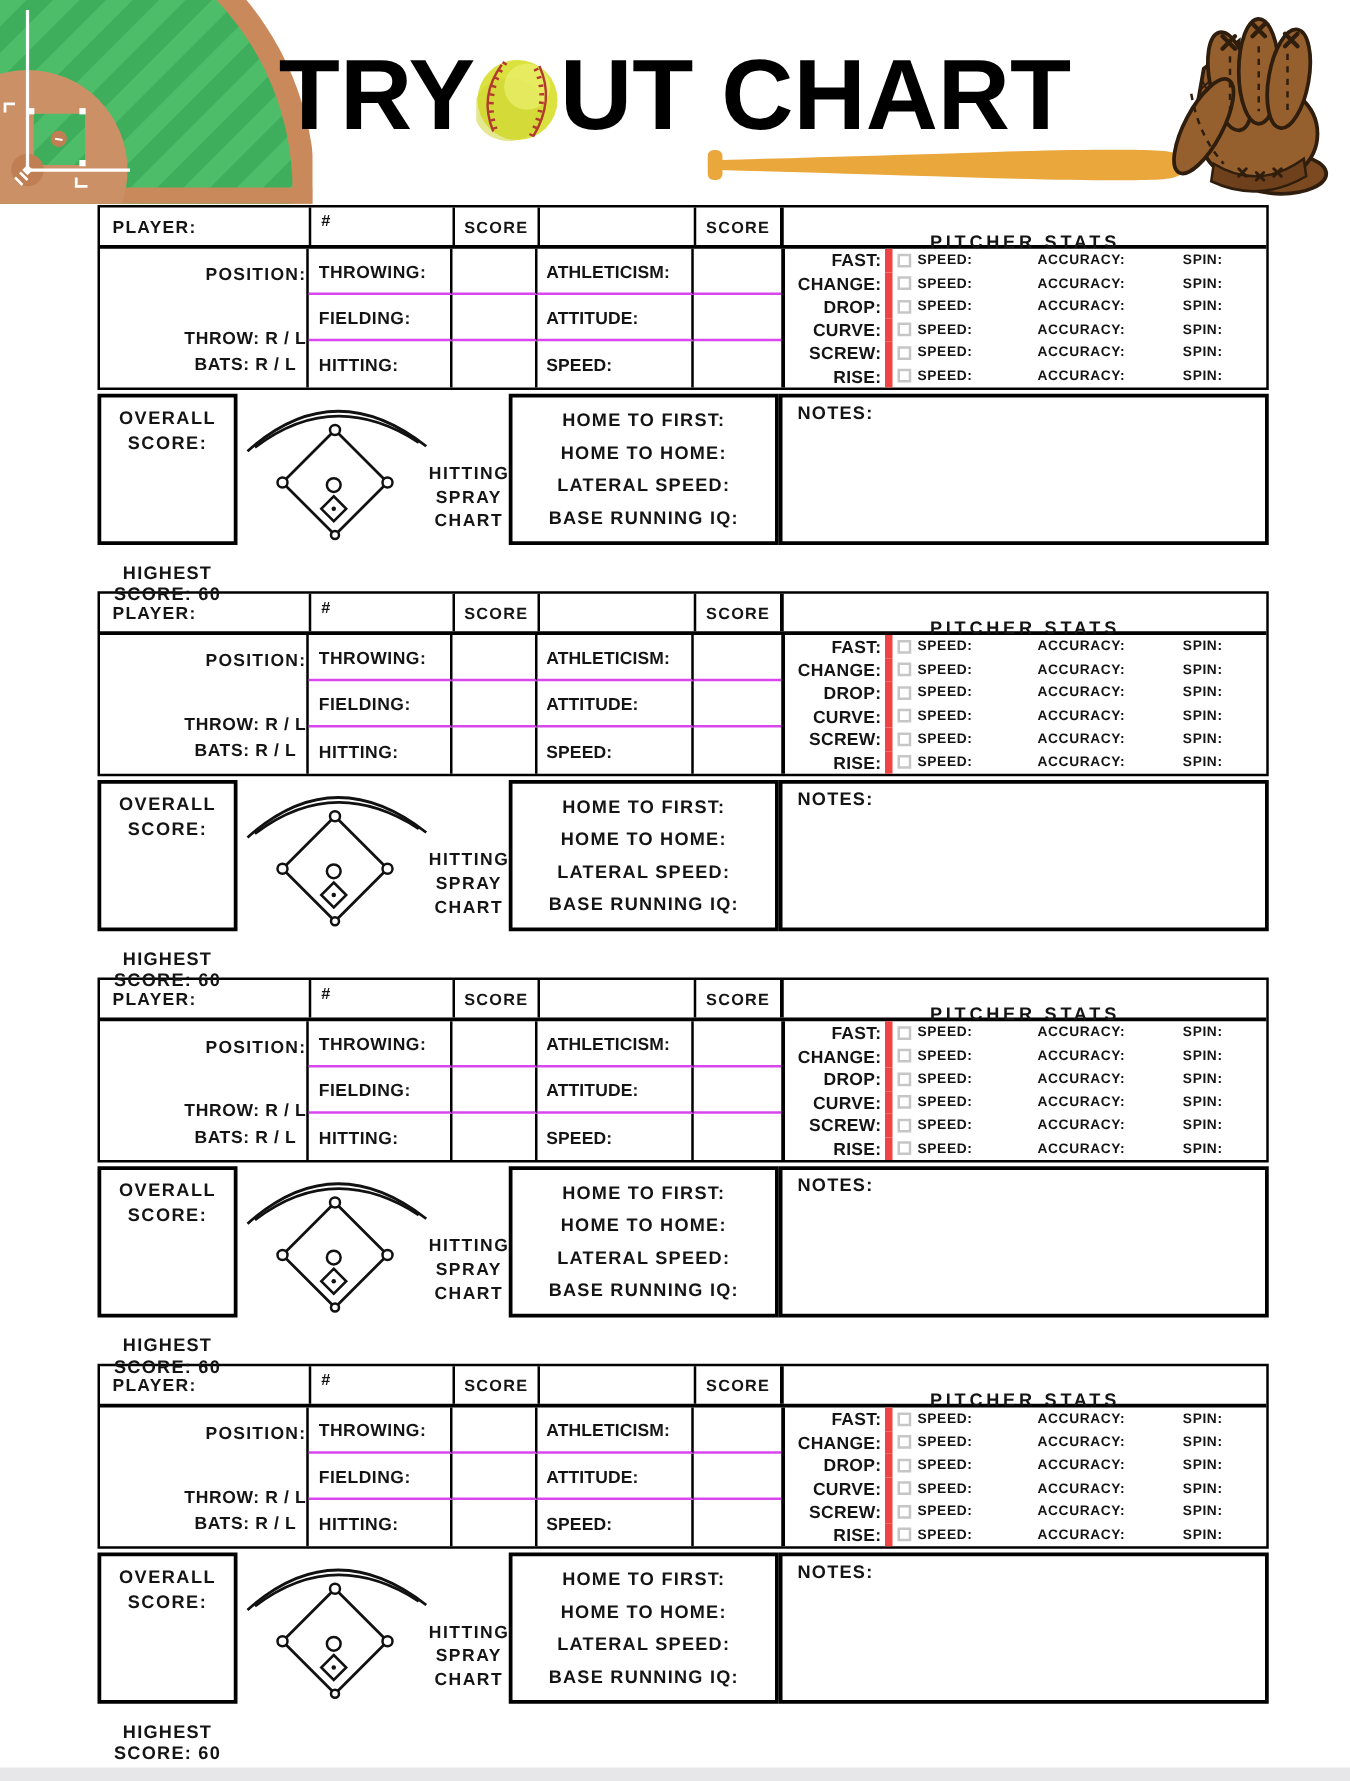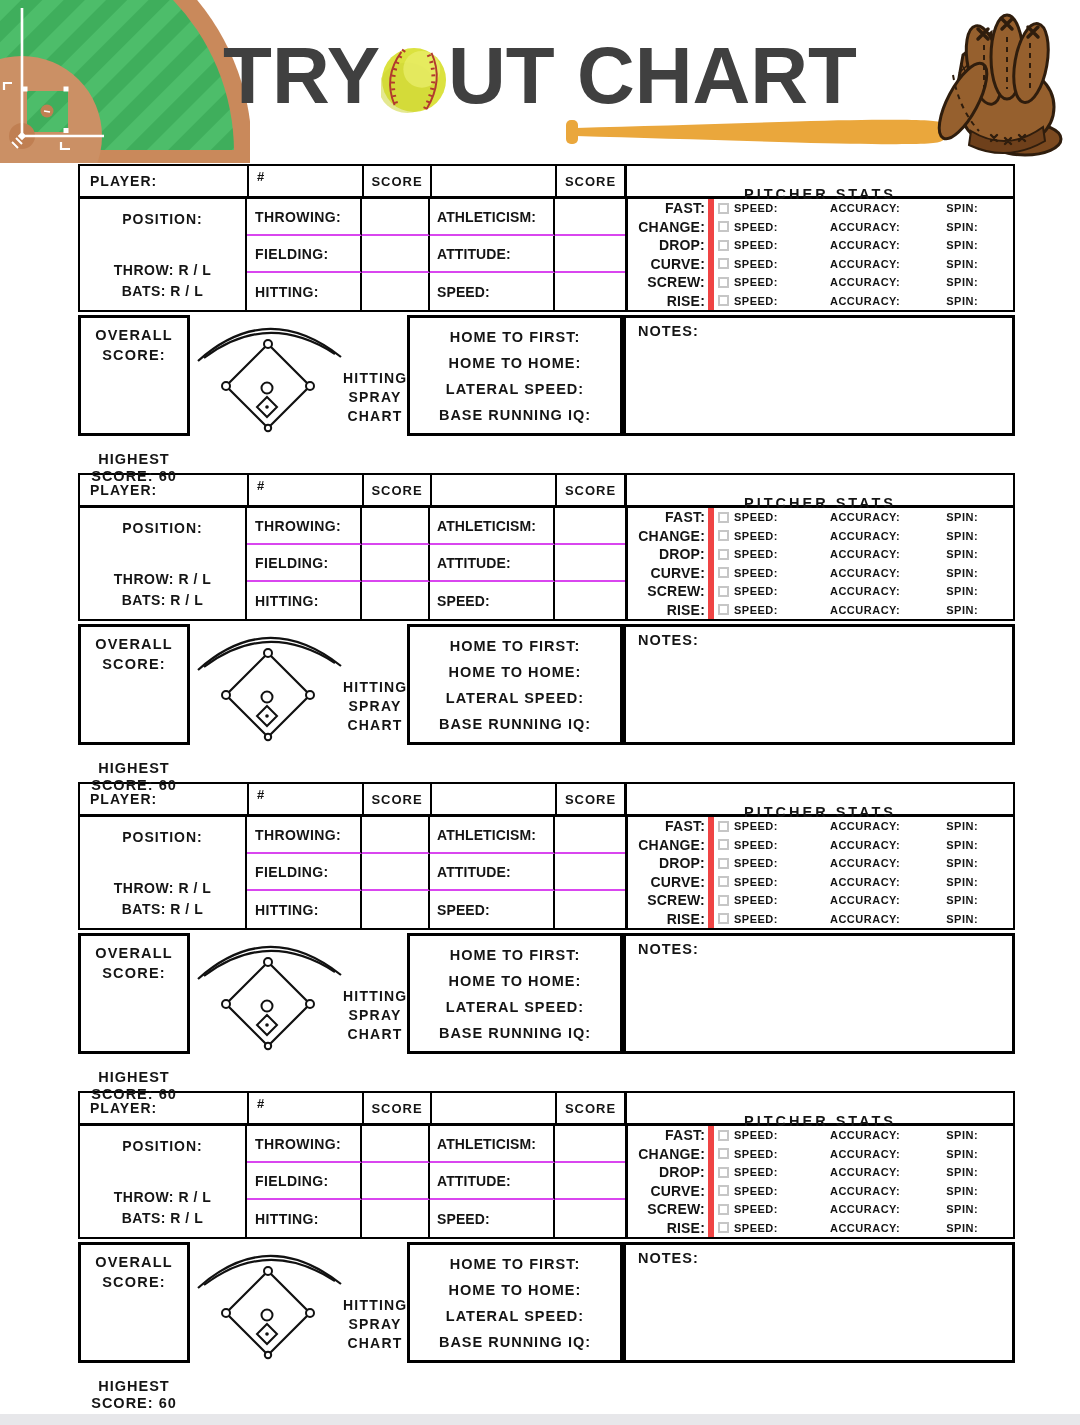--- a/index.html
+++ b/index.html
@@ -4,21 +4,21 @@
 <style>
   html,body{margin:0;padding:0;background:#ffffff;}
   .sheet{position:relative;width:1080px;height:1425px;background:#fff;overflow:hidden;
          font-family:"Liberation Sans","DejaVu Sans",sans-serif;color:#141414;}
 
   
   .masthead{position:absolute;top:0;left:0;right:0;height:162px;}
   .field-art{position:absolute;top:0;left:0;}
   .title{position:absolute;top:40px;left:0;right:0;margin:0;text-align:center;
          font-size:80px;line-height:72px;font-weight:bold;letter-spacing:0px;
-         white-space:nowrap;color:#404040;}
+         white-space:nowrap;color:#000000;}
   .title .ball{width:66px;height:66px;vertical-align:-10px;margin:0 1px;}
   .bat{position:absolute;left:566px;top:117px;width:384px;height:30px;}
   .glove{position:absolute;left:933px;top:3px;width:140px;height:156px;}
 
   
   .blocks{position:absolute;top:164px;left:78px;width:937px;}
   .block{height:309px;box-sizing:border-box;}
 
   .ttable{width:937px;height:148px;border:2px solid #000;box-sizing:border-box;}
   .thead{display:flex;height:33px;border-bottom:3px solid #000;box-sizing:border-box;}
@@ -26,21 +26,21 @@
                border-right:2px solid #000;}
   .c1{width:169px;padding-left:10px;font-size:14px;letter-spacing:1px;}
   .c2{width:115px;align-items:flex-start!important;padding:3px 0 0 8px;font-size:13px;}
   .c3{width:68px;justify-content:center;font-size:13px;letter-spacing:1px;}
   .c4{width:125px;}
   .c5{width:70px;justify-content:center;font-size:13px;letter-spacing:1px;border-right-width:3px!important;}
   .c6{flex:1;justify-content:center;font-size:14.5px;letter-spacing:3px;border-right:none!important;margin-top:25px;}
 
   .tbody{display:flex;height:111px;}
   .col-left{width:167px;border-right:2px solid #000;box-sizing:border-box;display:flex;
-            flex-direction:column;align-items:center;justify-content:space-between;
+            flex-direction:column;align-items:flex-end;justify-content:space-between;
             padding:12px 0 8px;}
   .pos-label{font-size:14px;font-weight:bold;letter-spacing:1px;}
   .throw-bats{font-size:14px;font-weight:bold;letter-spacing:0.5px;text-align:center;line-height:21px;}
 
   .col-skills{width:378px;display:grid;grid-template-columns:115px 68px 125px 70px;
               grid-auto-rows:37px;box-sizing:border-box;}
   .cs-cell{box-sizing:border-box;display:flex;align-items:center;padding-left:8px;
            font-size:14px;font-weight:bold;letter-spacing:0.4px;
            border-right:2px solid #000;border-bottom:2px solid #d946ef;}
   .cs-cell.tight{padding-left:7px;letter-spacing:0.1px;}

